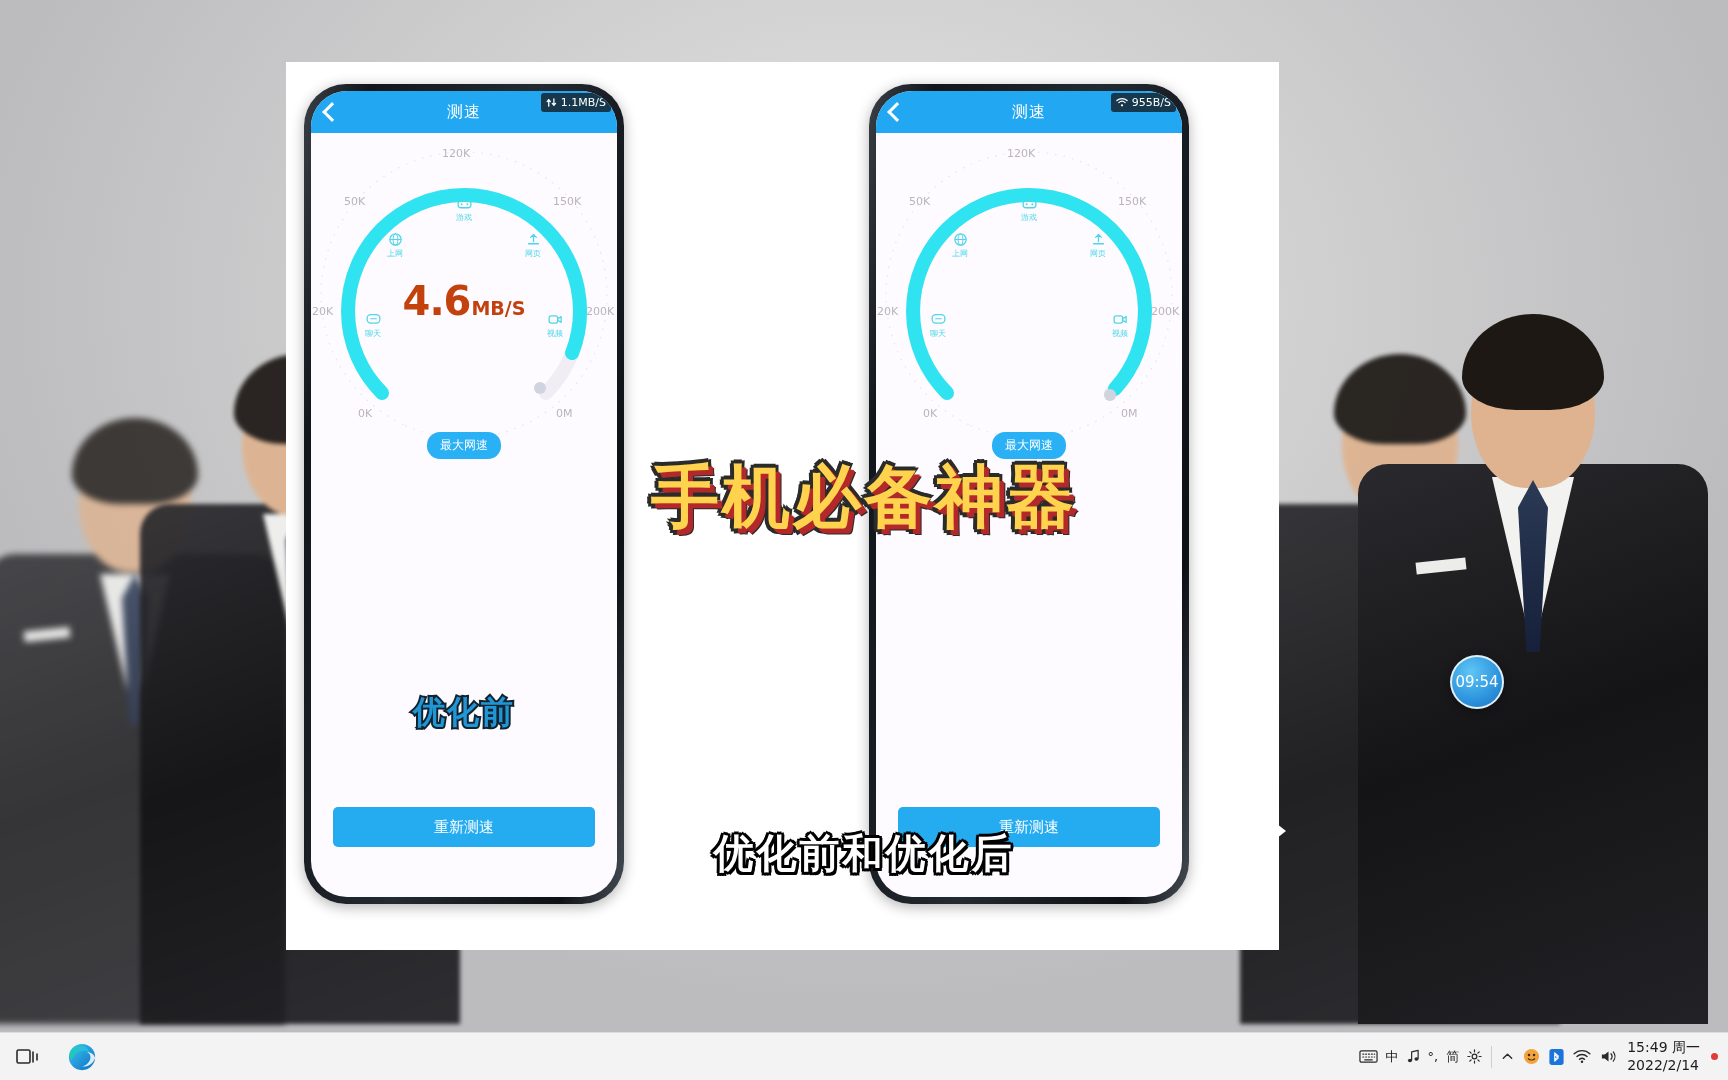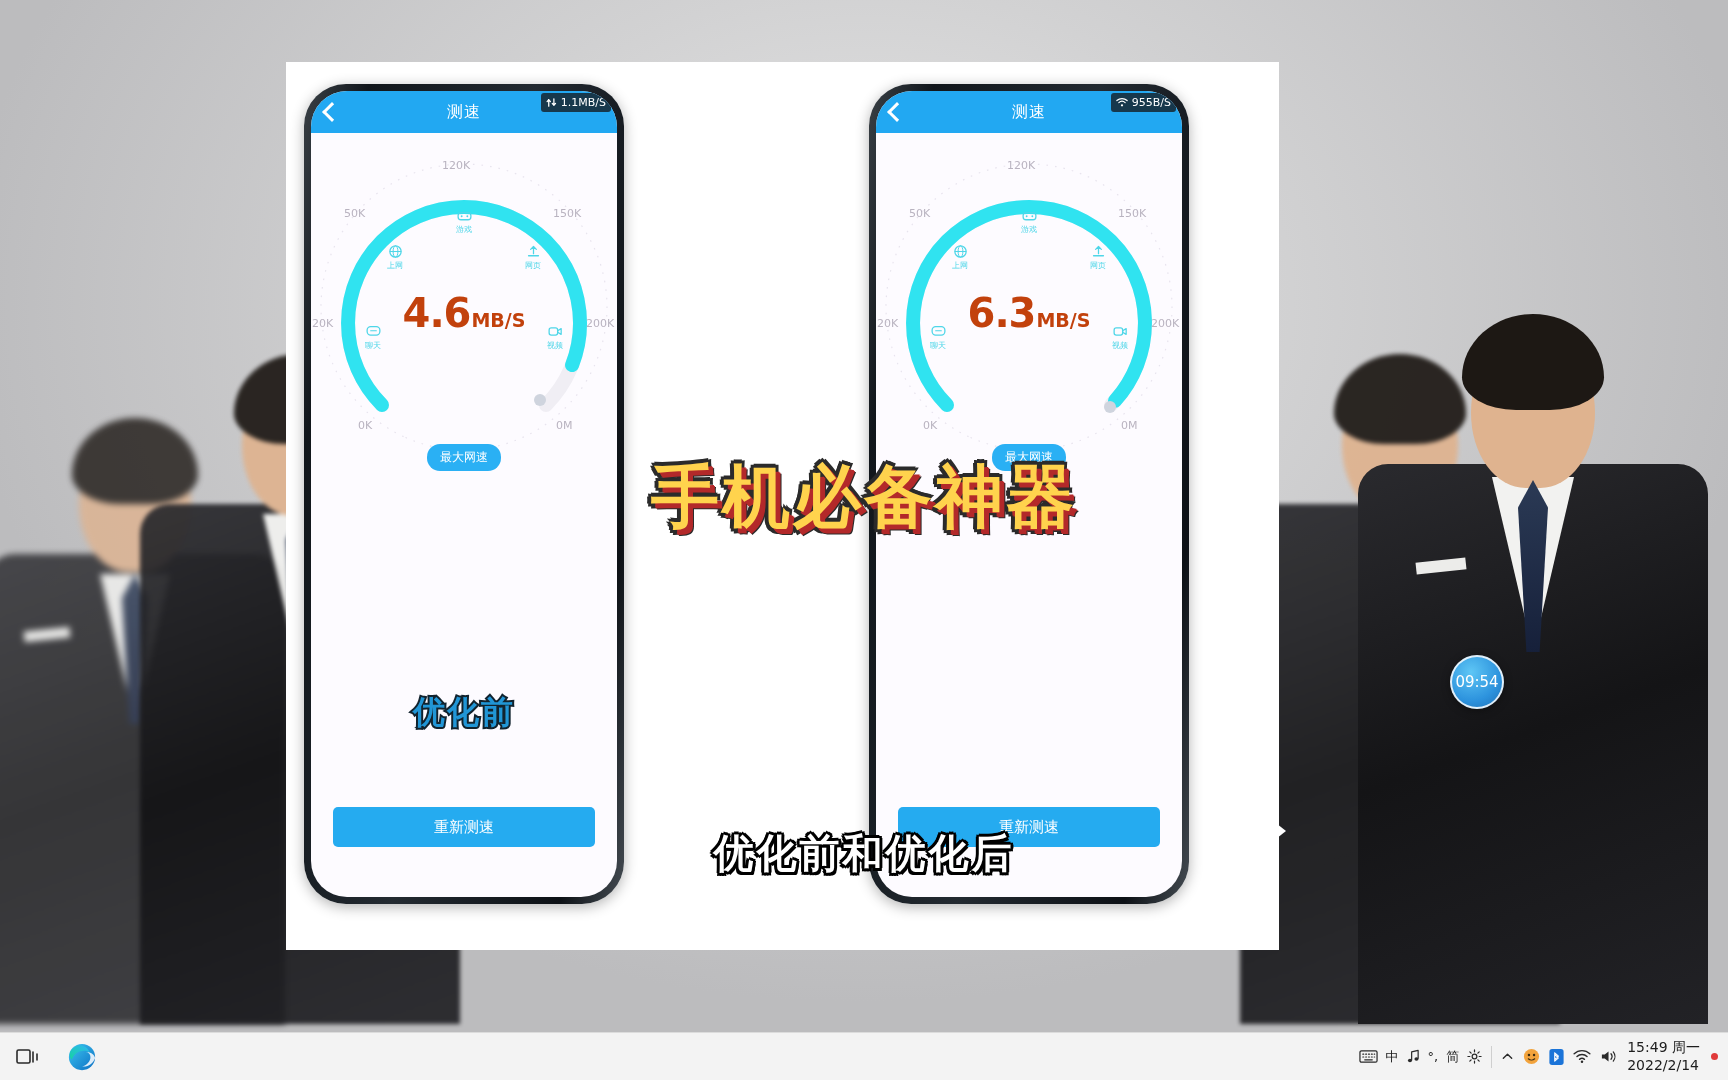--- a/index.html
+++ b/index.html
@@ -117,21 +117,21 @@
     display: flex; align-items: center; gap: 4px;
     color: #fff; font-size: 11px;
     font-family: "DejaVu Sans", sans-serif;
     white-space: nowrap;
   }
   .chip-ico { display: block; }
 
   
   .gauge-wrap {
     position: relative;
-    margin: 24px auto 0;
+    margin: 12px auto 0;
     width: 300px; height: 300px;
     flex: none;
   }
   .gauge-svg { position: absolute; inset: 0; }
   .gauge-value {
     position: absolute; left: 0; right: 0; top: 133px;
     text-align: center;
     color: #c2410c;
     font-family: "DejaVu Sans", sans-serif;
     white-space: nowrap;
@@ -497,23 +497,20 @@
             <span>聊天</span>
           </div>
           <div class="spoke" style="left:218px; top:166px;">
             <svg class="sp-ico" viewBox="0 0 24 24">
               <rect x="3" y="7" width="12" height="10" rx="3" fill="none" stroke="#4ed6e8" stroke-width="1.8"></rect>
               <path d="M15 11l5-3v8l-5-3z" fill="none" stroke="#4ed6e8" stroke-width="1.8" stroke-linejoin="round"></path>
             </svg>
             <span>视频</span>
           </div>
 
-          <div class="gauge-value">
-            <span class="num">6.3</span><span class="unit">MB/S</span>
-          </div>
 
           <button class="maxbtn">最大网速</button>
         </div>
 
 
         <button class="retest-btn">重新测速</button>
       </div>
     </div>
 
   </div>

